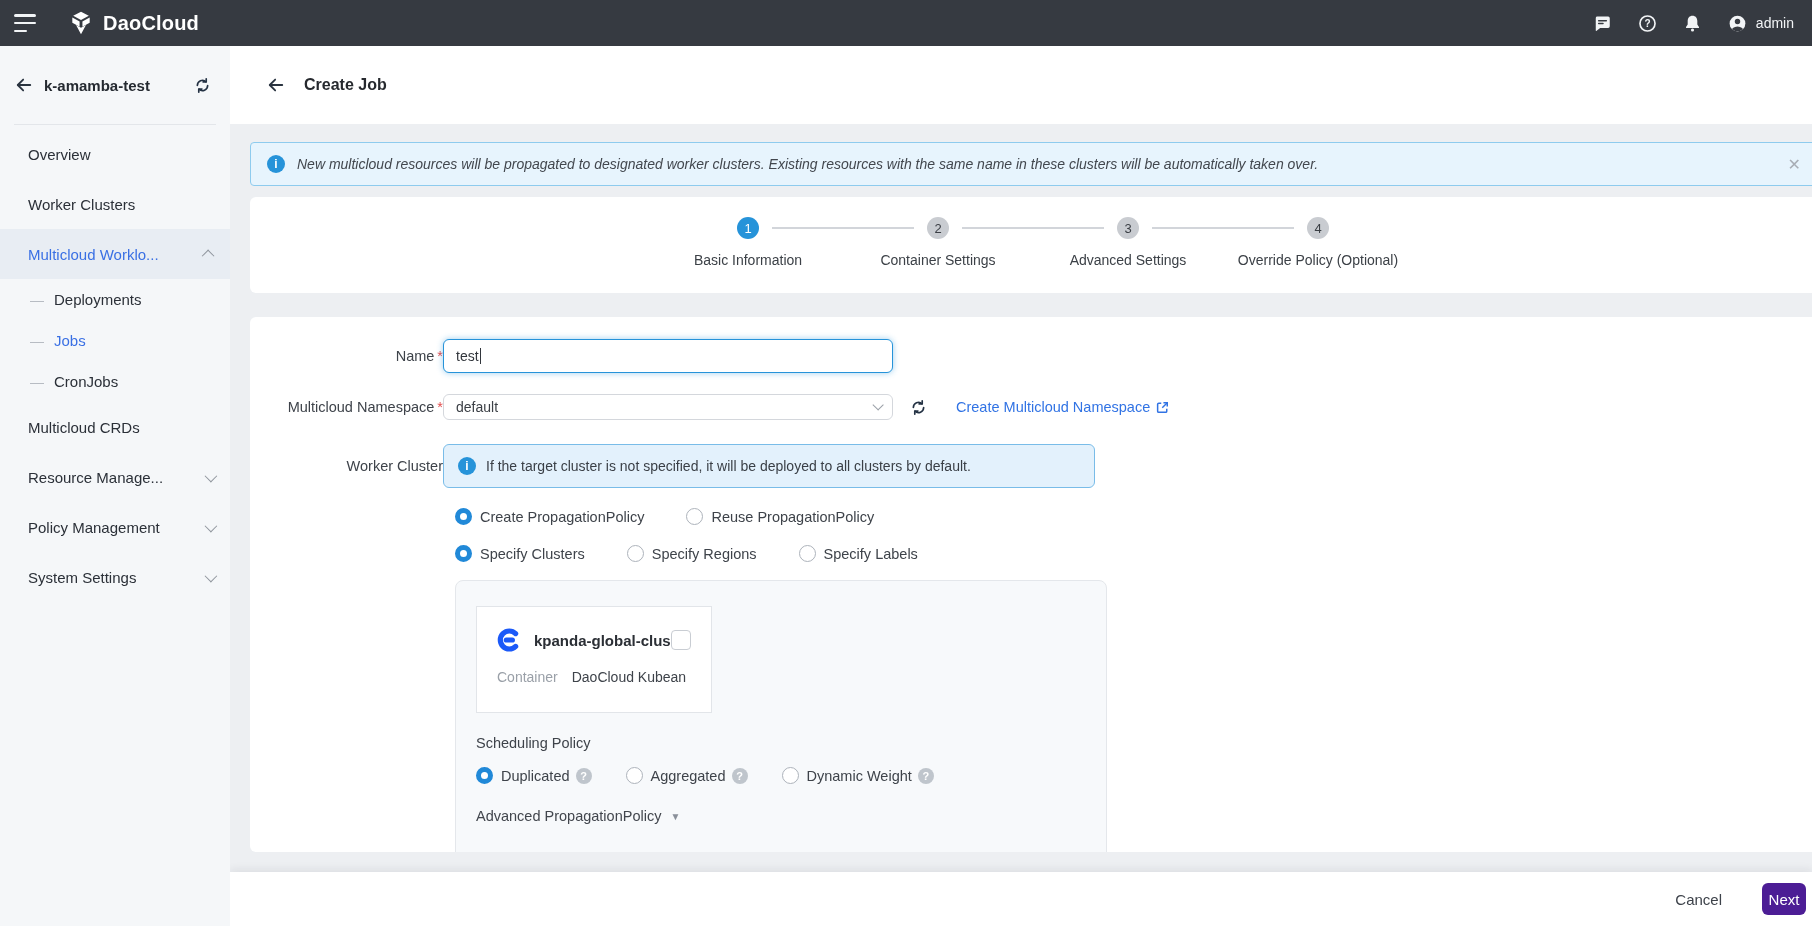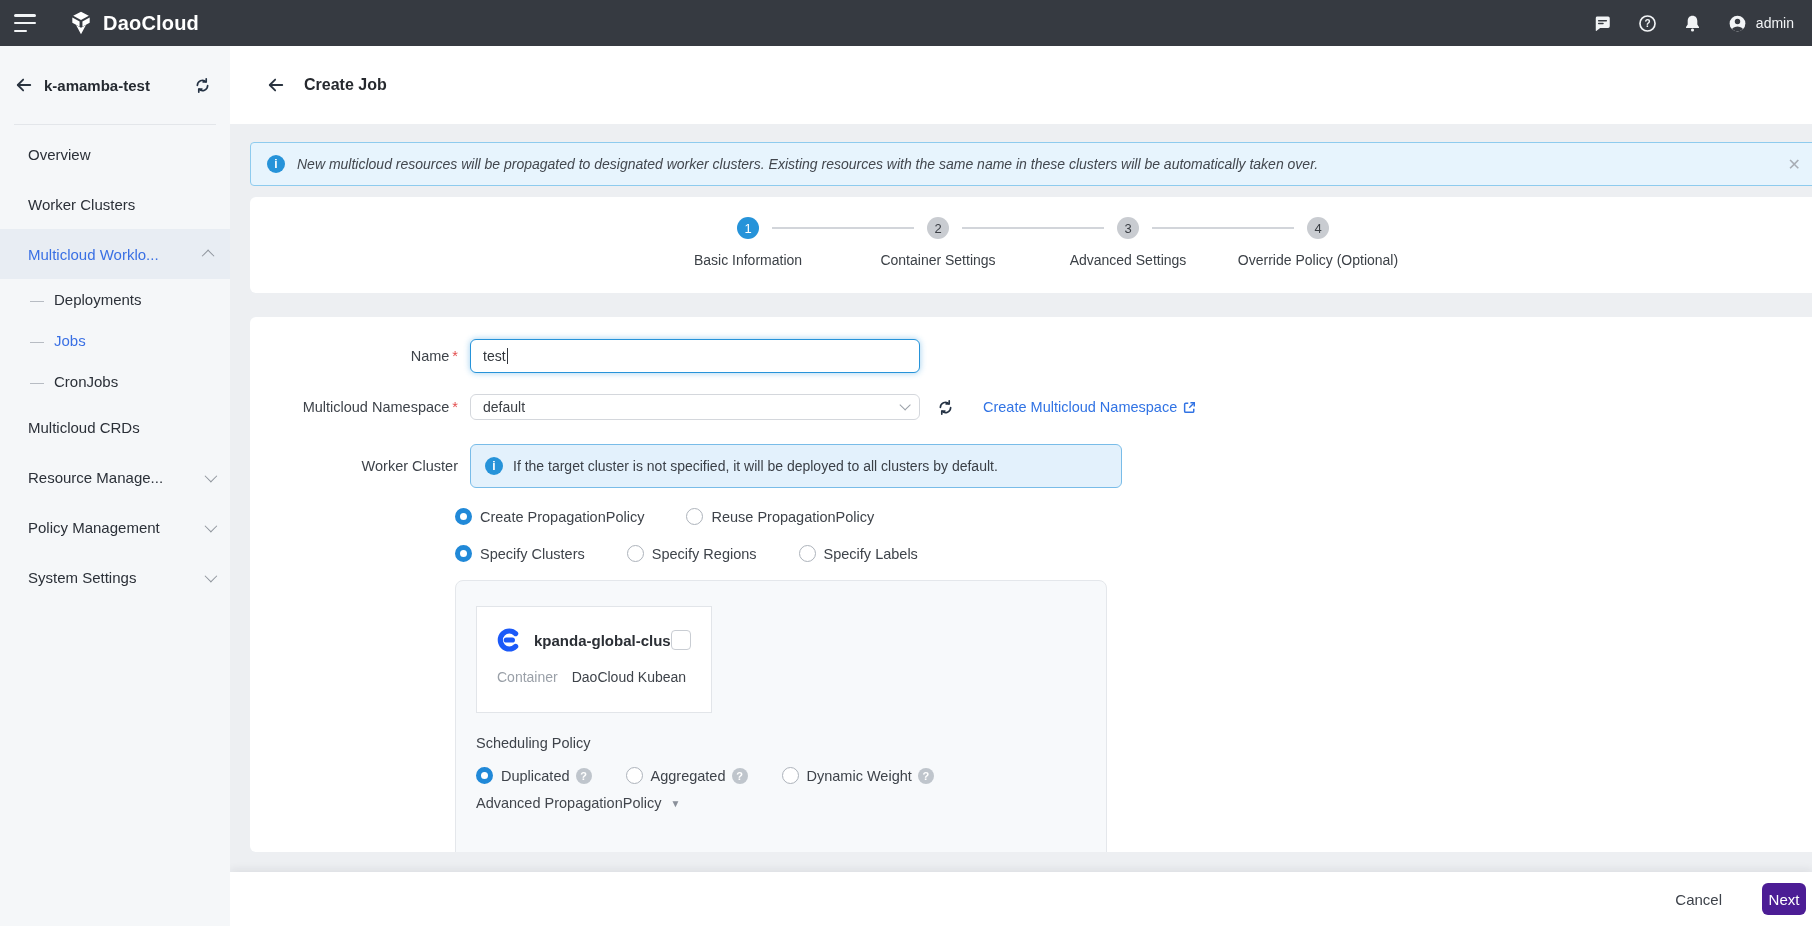--- a/index.html
+++ b/index.html
@@ -59,21 +59,21 @@
   .stepper-card { margin-top:11px; margin-right:-4px; height:96px; background:#fff; border-radius:6px 0 0 6px; padding-top:20px; }
   .steps { display:flex; justify-content:center; }
   .step { width:190px; position:relative; display:flex; flex-direction:column; align-items:center; }
   .step:not(:last-child)::after { content:""; position:absolute; top:10px; left:calc(50% + 24px); width:calc(100% - 48px); height:2px; background:#d2d5da; }
   .step-circle { width:22px; height:22px; border-radius:50%; background:#c9ccd1; color:#3a3e44; font-size:13px; display:flex; align-items:center; justify-content:center; }
   .step.active .step-circle { background:#2693d9; color:#fff; }
   .step-label { margin-top:13px; font-size:14px; color:#3c4147; white-space:nowrap; }
 
   .panel { margin-top:24px; margin-right:-4px; height:535px; background:#fff; border-radius:6px 0 0 6px; overflow:hidden; padding-top:22px; }
   .form-row { display:flex; align-items:center; }
-  .flabel { width:220px; flex:none; text-align:right; padding-right:12px; font-size:14.5px; color:#3e434a; }
+  .flabel { width:193px; flex:none; text-align:right; font-size:14.5px; color:#3e434a; }
   .req { color:#e34d4d; margin-left:3px; }
 
   .text-input { width:450px; height:34px; border:1.5px solid #2693d9; border-radius:6px; background:#fff; box-shadow:0 0 6px rgba(38,147,217,.45); display:flex; align-items:center; padding:0 12px; font-size:14px; color:#32363c; cursor:text; }
   .caret { display:inline-block; width:1.5px; height:16px; background:#32363c; margin-left:1px; }
 
   .select { width:450px; height:26px; border:1px solid #d4d7dc; border-radius:6px; background:#fff; display:flex; align-items:center; padding:0 12px; font-size:14px; color:#3c4046; cursor:pointer; }
   .select .chev-down { margin-left:auto; width:8px; height:8px; border-right:1.5px solid #9aa0a8; border-bottom:1.5px solid #9aa0a8; transform:rotate(45deg) translateY(-3px); }
   .ns-extra { display:flex; align-items:center; margin-left:16px; gap:28px; }
   .refresh-icon { width:19px; height:19px; cursor:pointer; }
   .refresh-icon svg { width:100%; height:100%; }
@@ -99,21 +99,21 @@
   .cc-logo { width:26px; height:26px; flex:none; }
   .cc-logo svg { width:100%; height:100%; }
   .cc-name { flex:1; margin-left:11px; font-size:15px; font-weight:700; color:#2b2f35; white-space:nowrap; overflow:hidden; }
   .checkbox { width:20px; height:20px; border:1.5px solid #c9cdd3; border-radius:4px; background:#fff; flex:none; cursor:pointer; }
   .cc-row2 { margin-top:16px; display:flex; align-items:center; font-size:14px; }
   .cc-provider-label { color:#9aa0a8; }
   .cc-provider-value { color:#3e434a; margin-left:14px; }
 
   .sched-label { margin-top:22px; font-size:14.5px; color:#3e434a; }
   .sched-row { display:flex; align-items:center; gap:34px; margin-top:16px; }
-  .advanced-row { margin-top:11px; display:flex; align-items:center; cursor:pointer; }
+  .advanced-row { margin-top:24px; display:flex; align-items:center; cursor:pointer; }
   .advanced-text { font-size:14.5px; color:#42464d; }
   .caret-down { font-size:10px; color:#8a909a; margin-left:9px; }
 
   .footer { position:absolute; left:0; right:0; bottom:0; height:54px; background:#fff; box-shadow:0 -3px 8px rgba(31,35,41,.07); display:flex; align-items:center; justify-content:flex-end; padding-right:6px; gap:30px; }
   .btn-cancel { font-size:15px; color:#3d424a; background:none; border:none; cursor:pointer; font-family:inherit; padding:6px 10px; }
   .btn-next { font-size:15px; color:#fff; background:#4c1d95; border:none; border-radius:6px; cursor:pointer; font-family:inherit; width:44px; height:32px; }
 </style>
 </head>
 <body>
 

